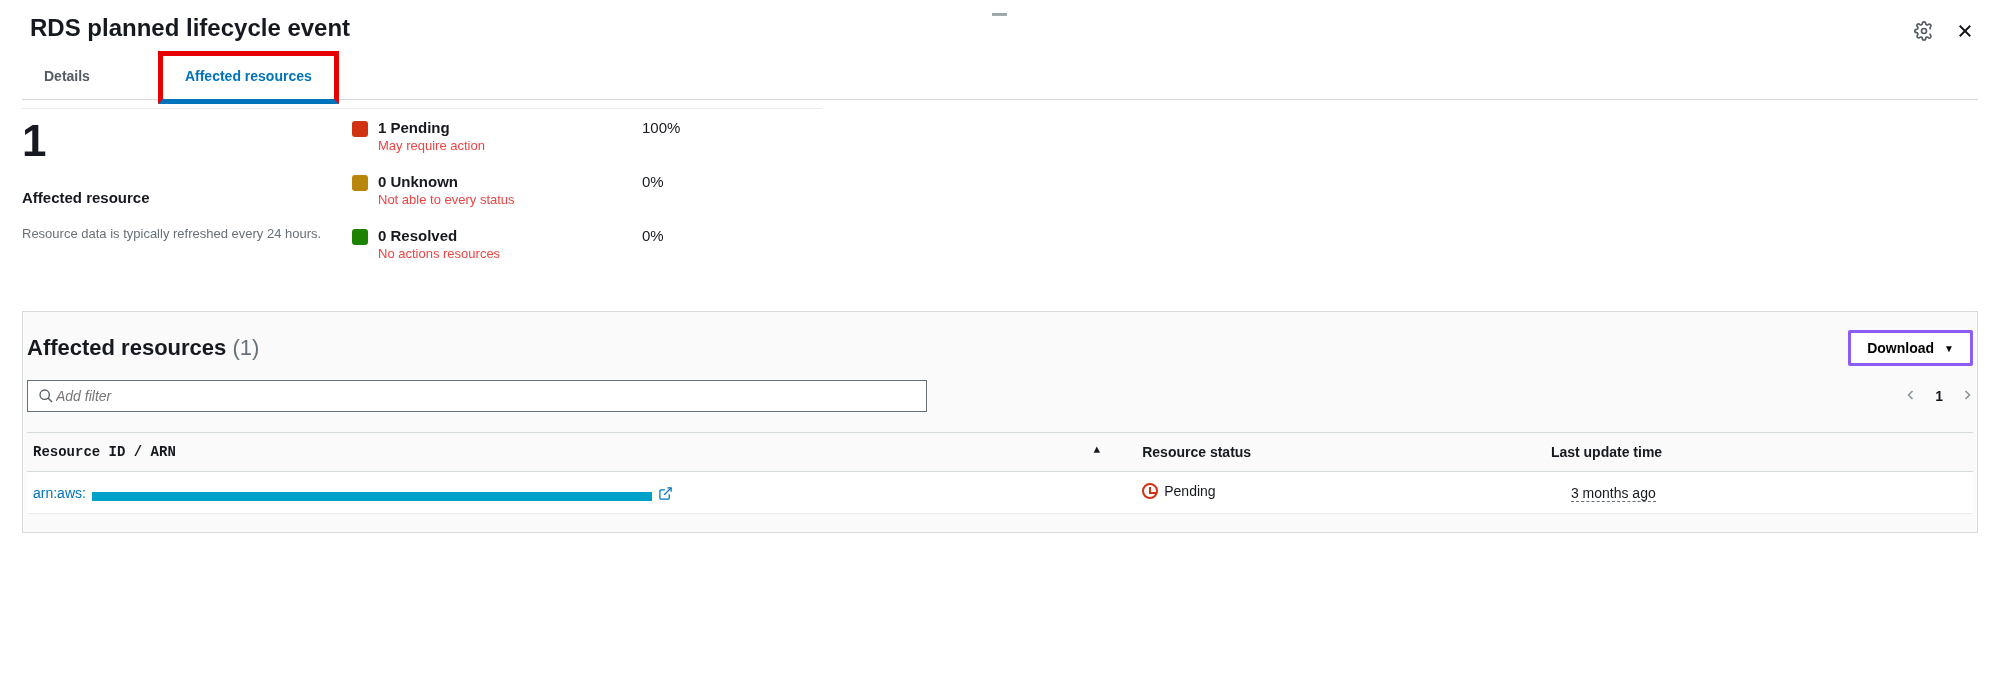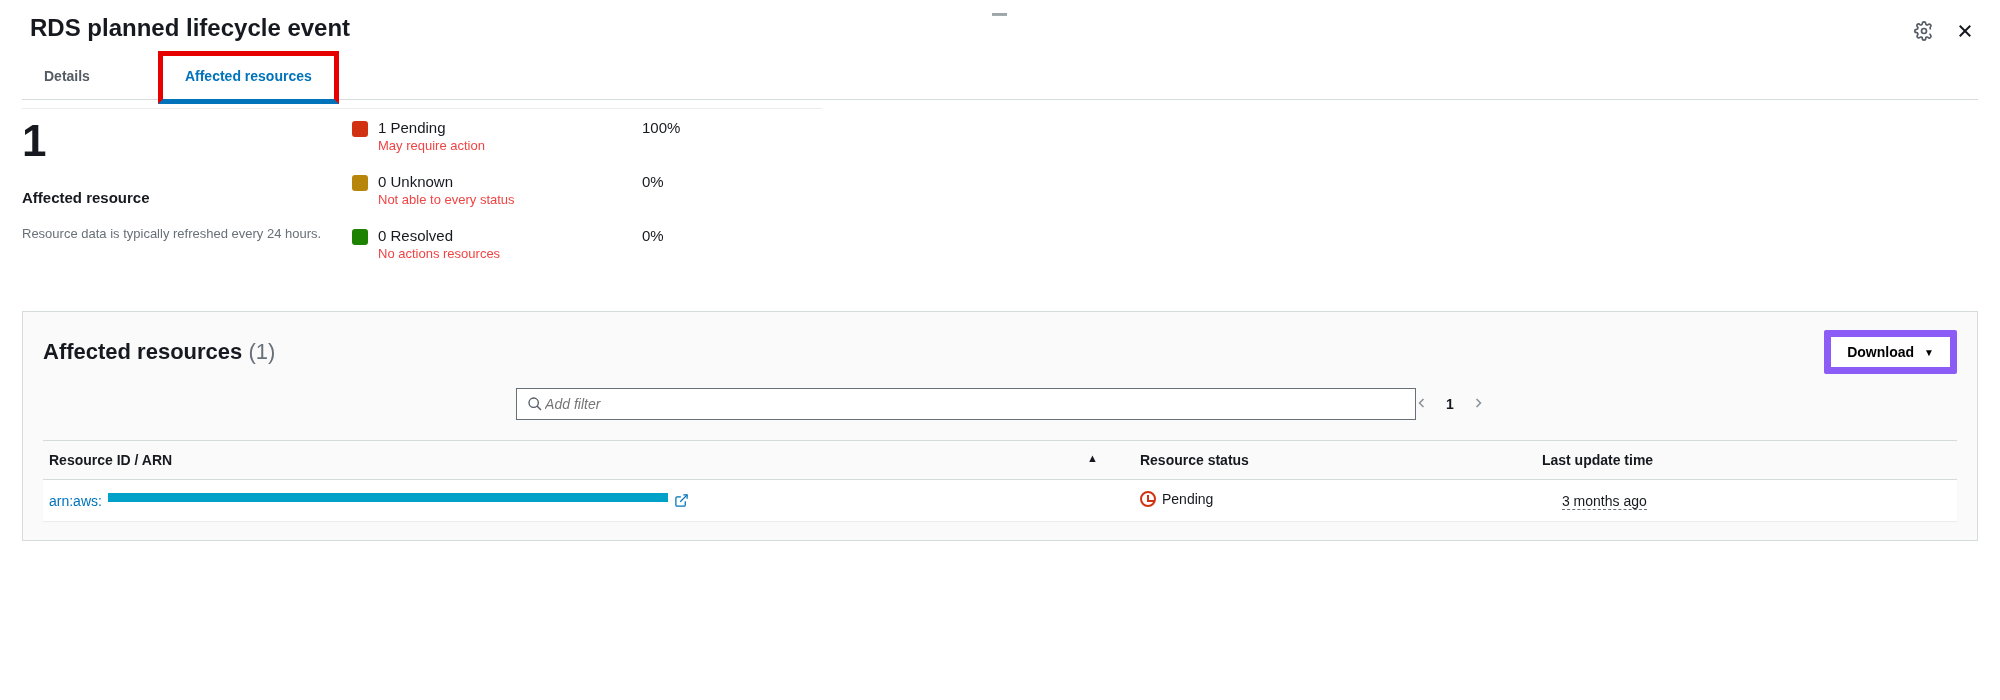--- a/index.html
+++ b/index.html
@@ -123,60 +123,60 @@
   .swatch {
     width: 16px; height: 16px;
     border-radius: 3px;
     margin-right: 10px;
     margin-top: 2px;
     flex-shrink: 0;
   }
   .sw-red { background: #d13212; }
   .sw-yellow { background: #b8860b; }
   .sw-green { background: #1d8102; }
-  .status-name { font-weight: normal; font-size: 15px; }
+  .status-name { font-weight: bold; font-size: 15px; }
   .status-desc { color: #ef4444; font-size: 13px; margin-top: 2px; }
   .status-pct { font-size: 15px; }
   
   .card {
     border: 1px solid #d5dbdb;
     margin-top: 30px;
-    padding: 18px 20px;
+    padding: 18px 4px;
     background: #fafafa;
   }
   .card-header {
     display: flex;
     justify-content: space-between;
     align-items: center;
   }
   .card-title {
     font-size: 22px;
     font-weight: bold;
     margin: 0;
   }
   .count-suffix { color: #687078; font-weight: normal; }
   .download-btn {
     background: #ffffff;
-    border: 7px solid #8b5cf6;
+    border: 3px solid #8b5cf6;
     border-radius: 2px;
     padding: 7px 16px;
     font-weight: bold;
     font-size: 14px;
     cursor: pointer;
     display: inline-flex;
     align-items: center;
     gap: 10px;
   }
   .download-btn::after {
     content: "▼";
     font-size: 10px;
   }
   .filter-row {
     display: flex;
-    justify-content: center;
+    justify-content: space-between;
     align-items: center;
     margin-top: 14px;
   }
   .filter-input-wrap {
     display: flex;
     align-items: center;
     border: 1px solid #687078;
     background: #ffffff;
     width: 900px;
     padding: 6px 10px;
@@ -212,27 +212,27 @@
     border-bottom: 1px solid #d5dbdb;
     border-top: 1px solid #d5dbdb;
     color: #16191f;
     background: #fafafa;
   }
   table.resources td {
     padding: 11px 6px;
     border-bottom: 1px solid #eaeded;
     font-size: 14px;
   }
-  .th-inner { display: flex; align-items: flex-start; gap: 6px; }
+  .th-inner { display: flex; align-items: flex-start; gap: 6px; font-family: Liberation Mono, monospace; }
   .sort-arrow { font-size: 11px; }
   .sort-pushed { margin-left: auto; margin-right: 30px; }
   .link { color: #0073bb; cursor: pointer; }
   .arn-cell {
     display: inline-flex;
-    align-items: flex-start;
+    align-items: flex-end;
     gap: 6px;
   }
   .arn-redact {
     display: inline-block;
     width: 560px;
     height: 9px;
     background: #00a1c9;
     vertical-align: middle;
   }
   .ext-icon {

